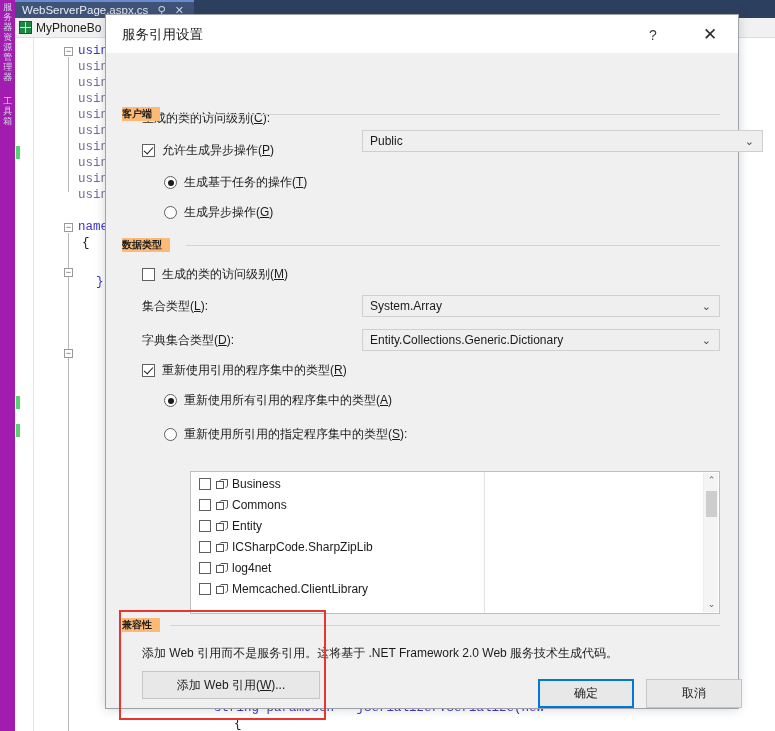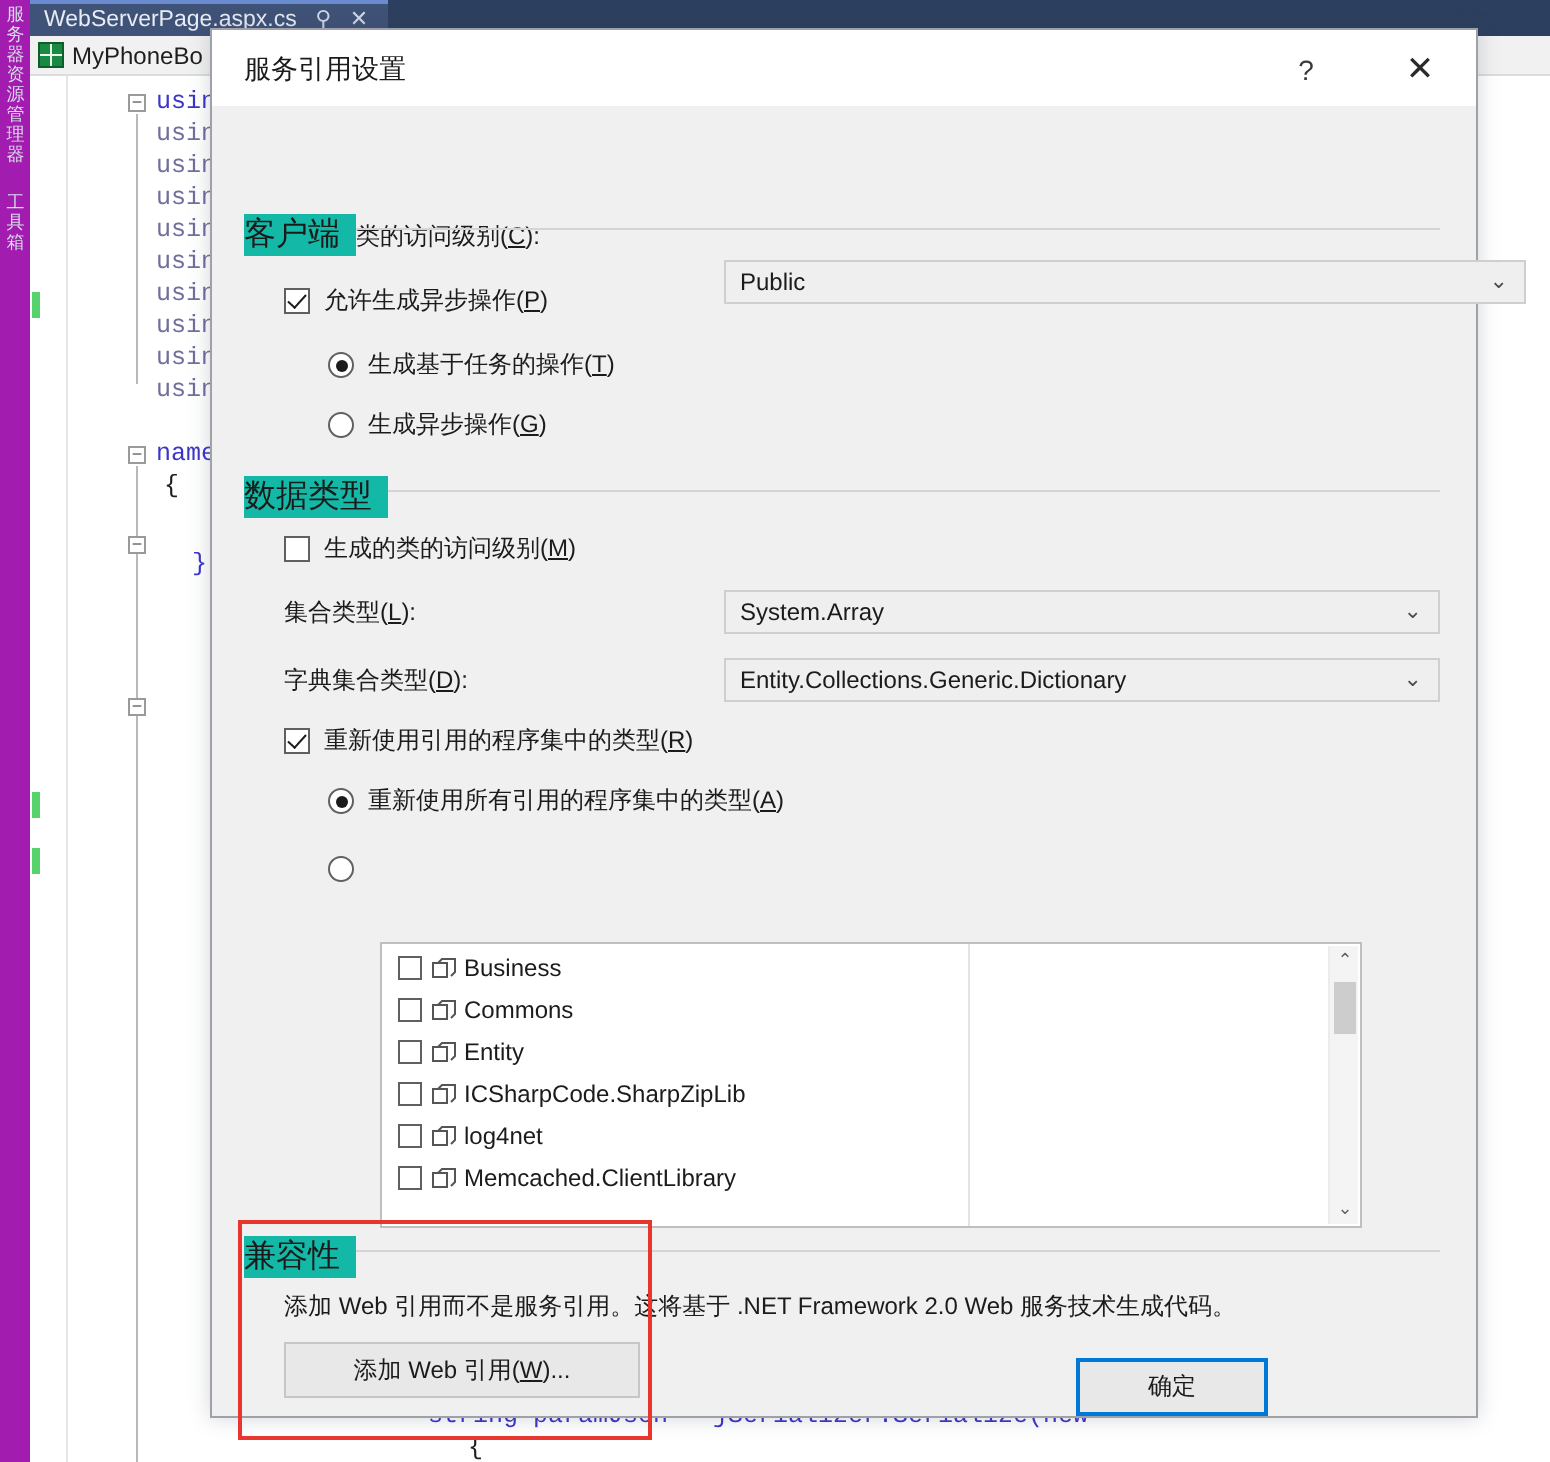--- a/index.html
+++ b/index.html
@@ -147,25 +147,26 @@
     width: 32px; height: 28px;
     text-align: center; line-height: 28px;
     font-size: 17px; color: #2b2b2b; font-weight: 300;
     cursor: default;
   }
 
   .dlg-body { position: absolute; left: 0; top: 38px; right: 0; bottom: 0; }
 
   .group-label {
     position: absolute;
-    font-size: 16px;
+    font-size: 10px;
     color: #1b1b1b;
-    background: #14b8a6;
+    background: #fdba74;
     padding-right: 8px;
     z-index: 2;
+    font-weight: bold;
   }
   .group-rule {
     position: absolute;
     height: 1px;
     background: #d4d4d4;
     z-index: 1;
   }
 
   .field-label {
     position: absolute;
@@ -418,22 +419,25 @@
     <div class="field-label" style="left:56px; top:309px;">
       <span>重新使用引用的程序集中的类型(</span><span class="ul">R</span><span>)</span>
     </div>
 
     <div class="radio on" style="left:58px; top:341px;"></div>
     <div class="field-label" style="left:78px; top:339px;">
       <span>重新使用所有引用的程序集中的类型(</span><span class="ul">A</span><span>)</span>
     </div>
 
     <div class="radio" style="left:58px; top:375px;"></div>
-
-    <div class="listbox" style="left:84px; top:418px; width:491px; height:143px;">
+    <div class="field-label" style="left:78px; top:373px;">
+      <span>重新使用所引用的指定程序集中的类型(</span><span class="ul">S</span><span>):</span>
+    </div>
+
+    <div class="listbox" style="left:84px; top:418px; width:530px; height:143px;">
       <div class="listbox-col-div" style="left:293px;"></div>
 
       <div class="list-item" style="top:4px;">
         <span class="li-chk"></span>
         <span class="li-asm">
           <svg width="12" height="12" viewBox="0 0 12 12">
               <rect x="0.5" y="3.5" width="7" height="7" fill="#fff" stroke="#555"></rect>
               <path d="M3 3.5 L5 1.5 L11.5 1.5 L11.5 8 L9.5 10" fill="none" stroke="#555"></path>
             </svg>
         </span>
@@ -509,15 +513,18 @@
 
     <div class="btn" style="left:36px; top:618px; width:178px; height:28px; line-height:26px;">
       <span>添加 Web 引用(</span><span class="ul">W</span><span>)...</span>
     </div>
 
     <div class="highlight-box" style="left:13px; top:557px; width:207px; height:110px;"></div>
 
     <div class="btn default-btn" style="left:432px; top:626px; width:96px; height:29px; line-height:27px;">
       <span>确定</span>
     </div>
+    <div class="btn" style="left:540px; top:626px; width:96px; height:29px; line-height:27px;">
+      <span>取消</span>
+    </div>
 
   </div>
 </div>
 
 </body></html>

